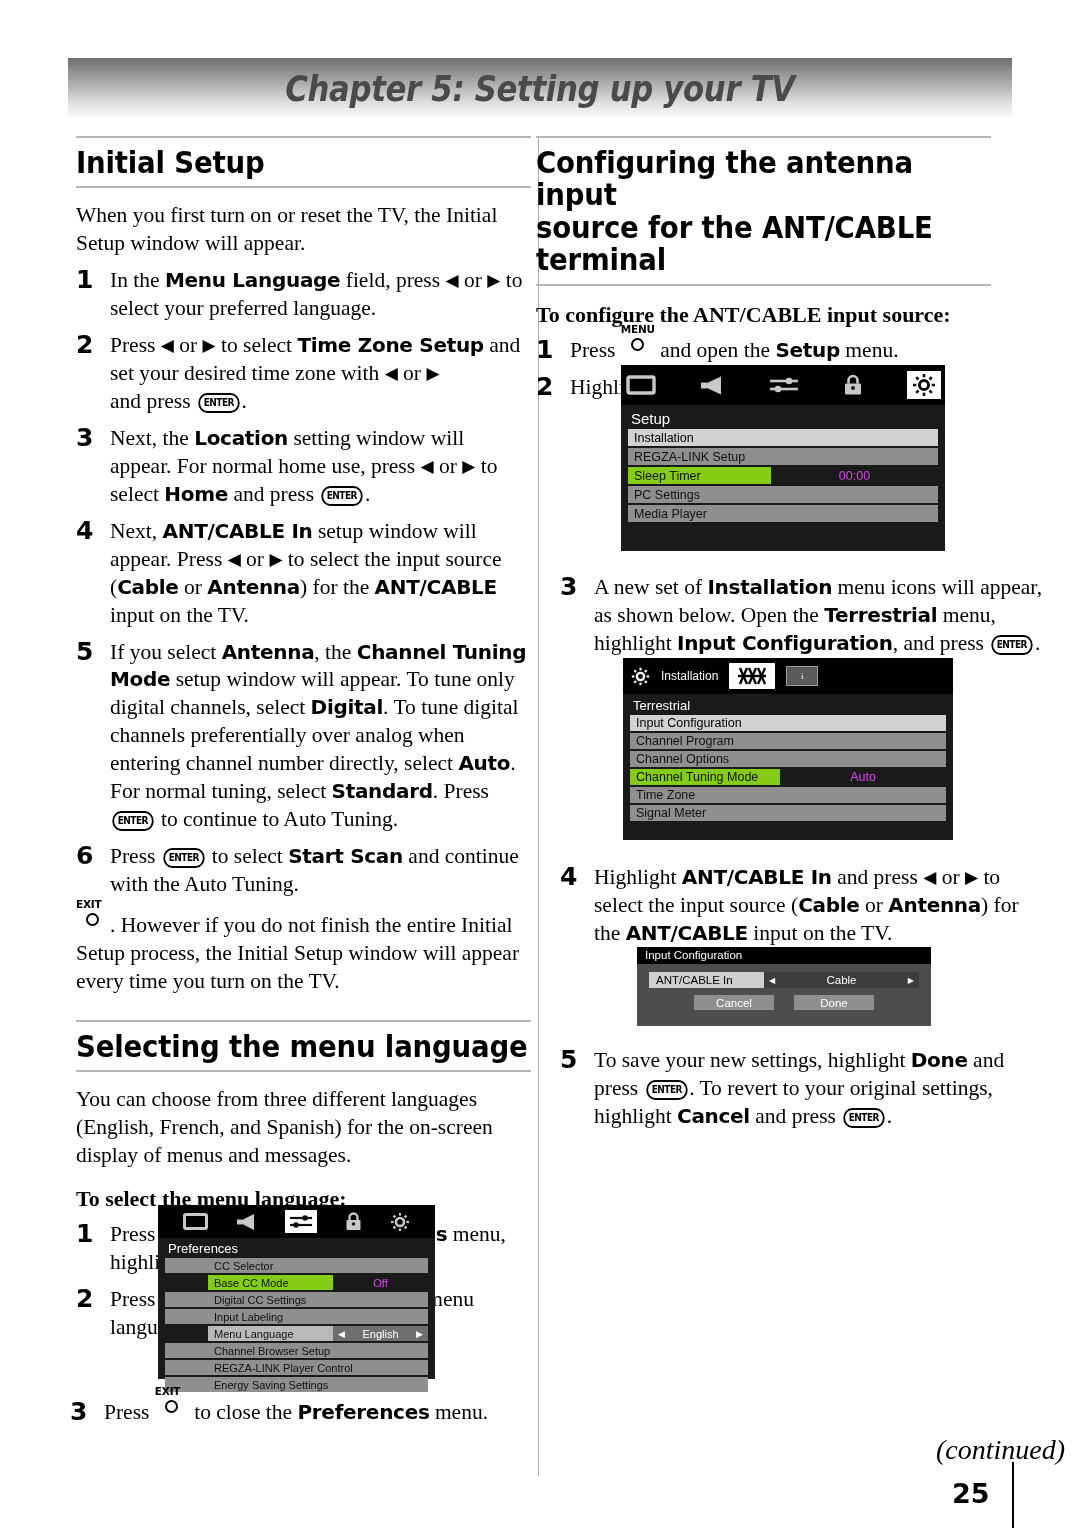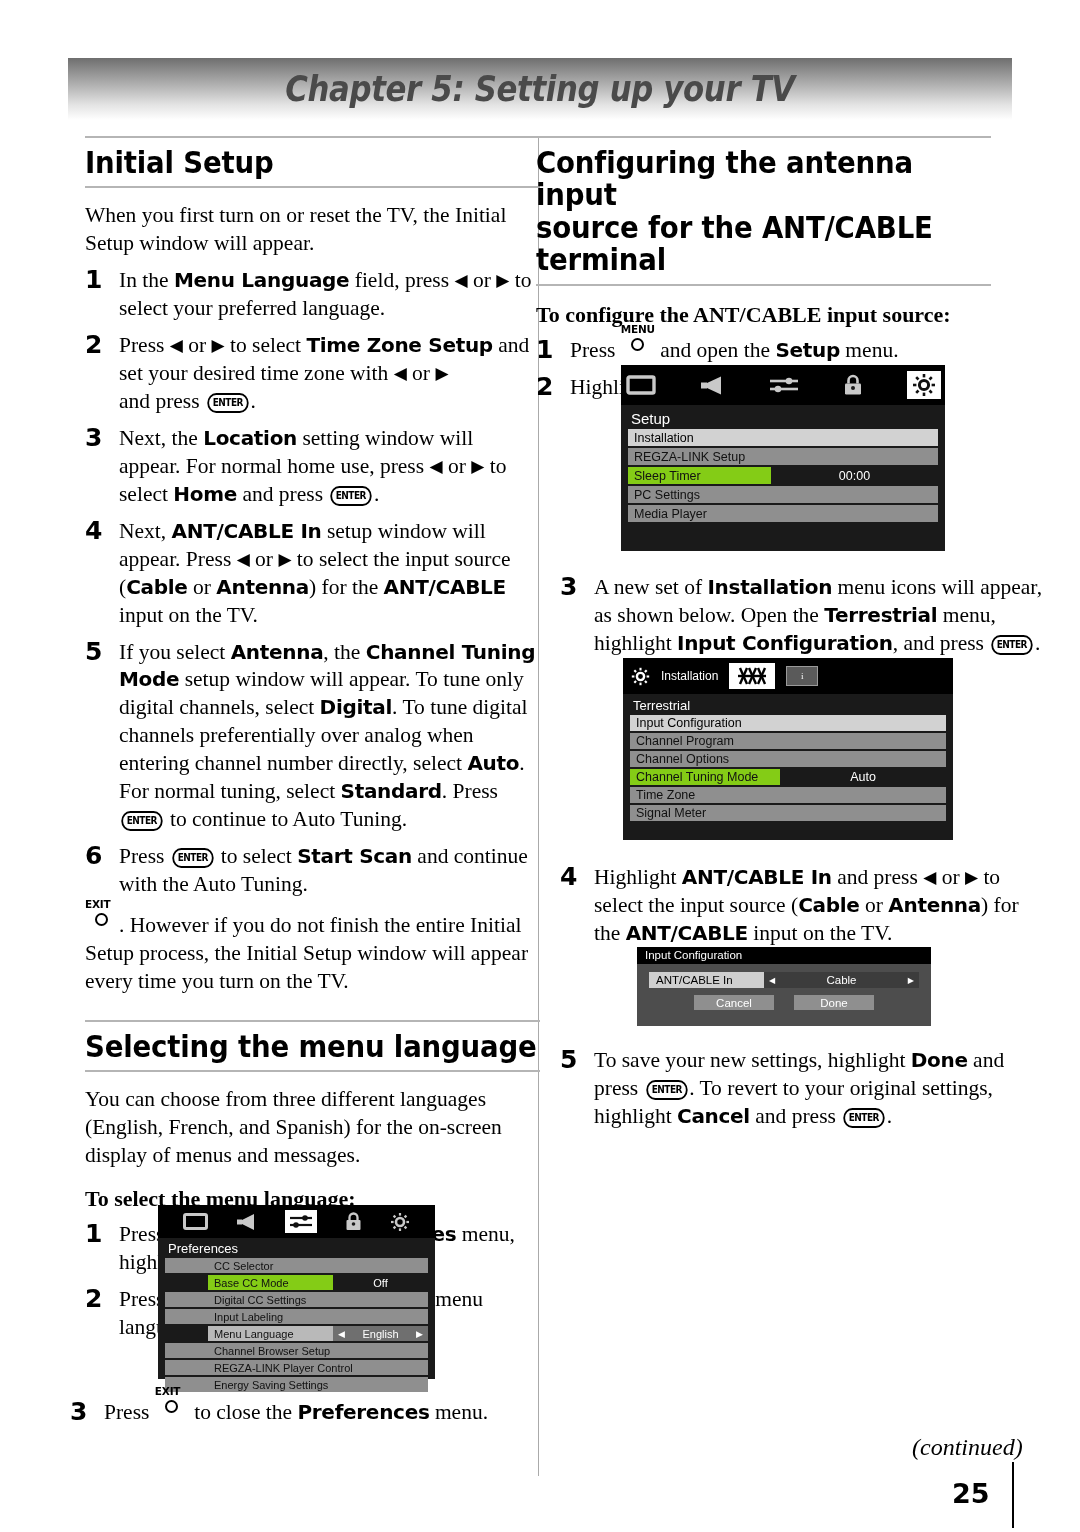--- a/index.html
+++ b/index.html
@@ -44,21 +44,21 @@
     transform-origin: center center;
     white-space: nowrap;
   }
 
   
   .col {
     position: absolute;
     top: 136px;
     width: 455px;
   }
-  .col-left  { left: 85px; }
+  .col-left  { left: 76px; }
   .col-right { left: 536px; }
 
   .col-divider {
     position: absolute;
     left: 538px;
     top: 138px;
     width: 1px;
     height: 1338px;
     background: #aaaaaa;
   }
@@ -229,21 +229,21 @@
     background: #84cc16;
     height: 100%;
     display: flex;
     align-items: center;
     box-sizing: border-box;
   }
   .osd-row.split.hl .label { background: #b9b9b9; }
   .osd-row .value {
     flex: 1;
     text-align: center;
-    color: #ffffff;
+    color: #d946ef;
     background: #1a1a1a;
     height: 100%;
     display: flex;
     align-items: center;
     justify-content: center;
     position: relative;
   }
   .osd-row .value.valgrey { background: #6f6f6f; color: #fff; }
   .osd-row .value .la, .osd-row .value .ra {
     position: absolute;
@@ -379,23 +379,23 @@
     color: #ffffff;
     font-size: 11.5px;
     display: flex;
     align-items: center;
     justify-content: center;
   }
 
   
   .continued {
     position: absolute;
-    left: 912px;
+    left: 936px;
     top: 1434px;
-    font-size: 24px;
+    font-size: 28px;
     font-style: italic;
   }
   .page-number {
     position: absolute;
     left: 952px;
     top: 1478px;
     font-family: "DejaVu Sans", sans-serif;
     font-weight: bold;
     font-size: 27px;
   }

